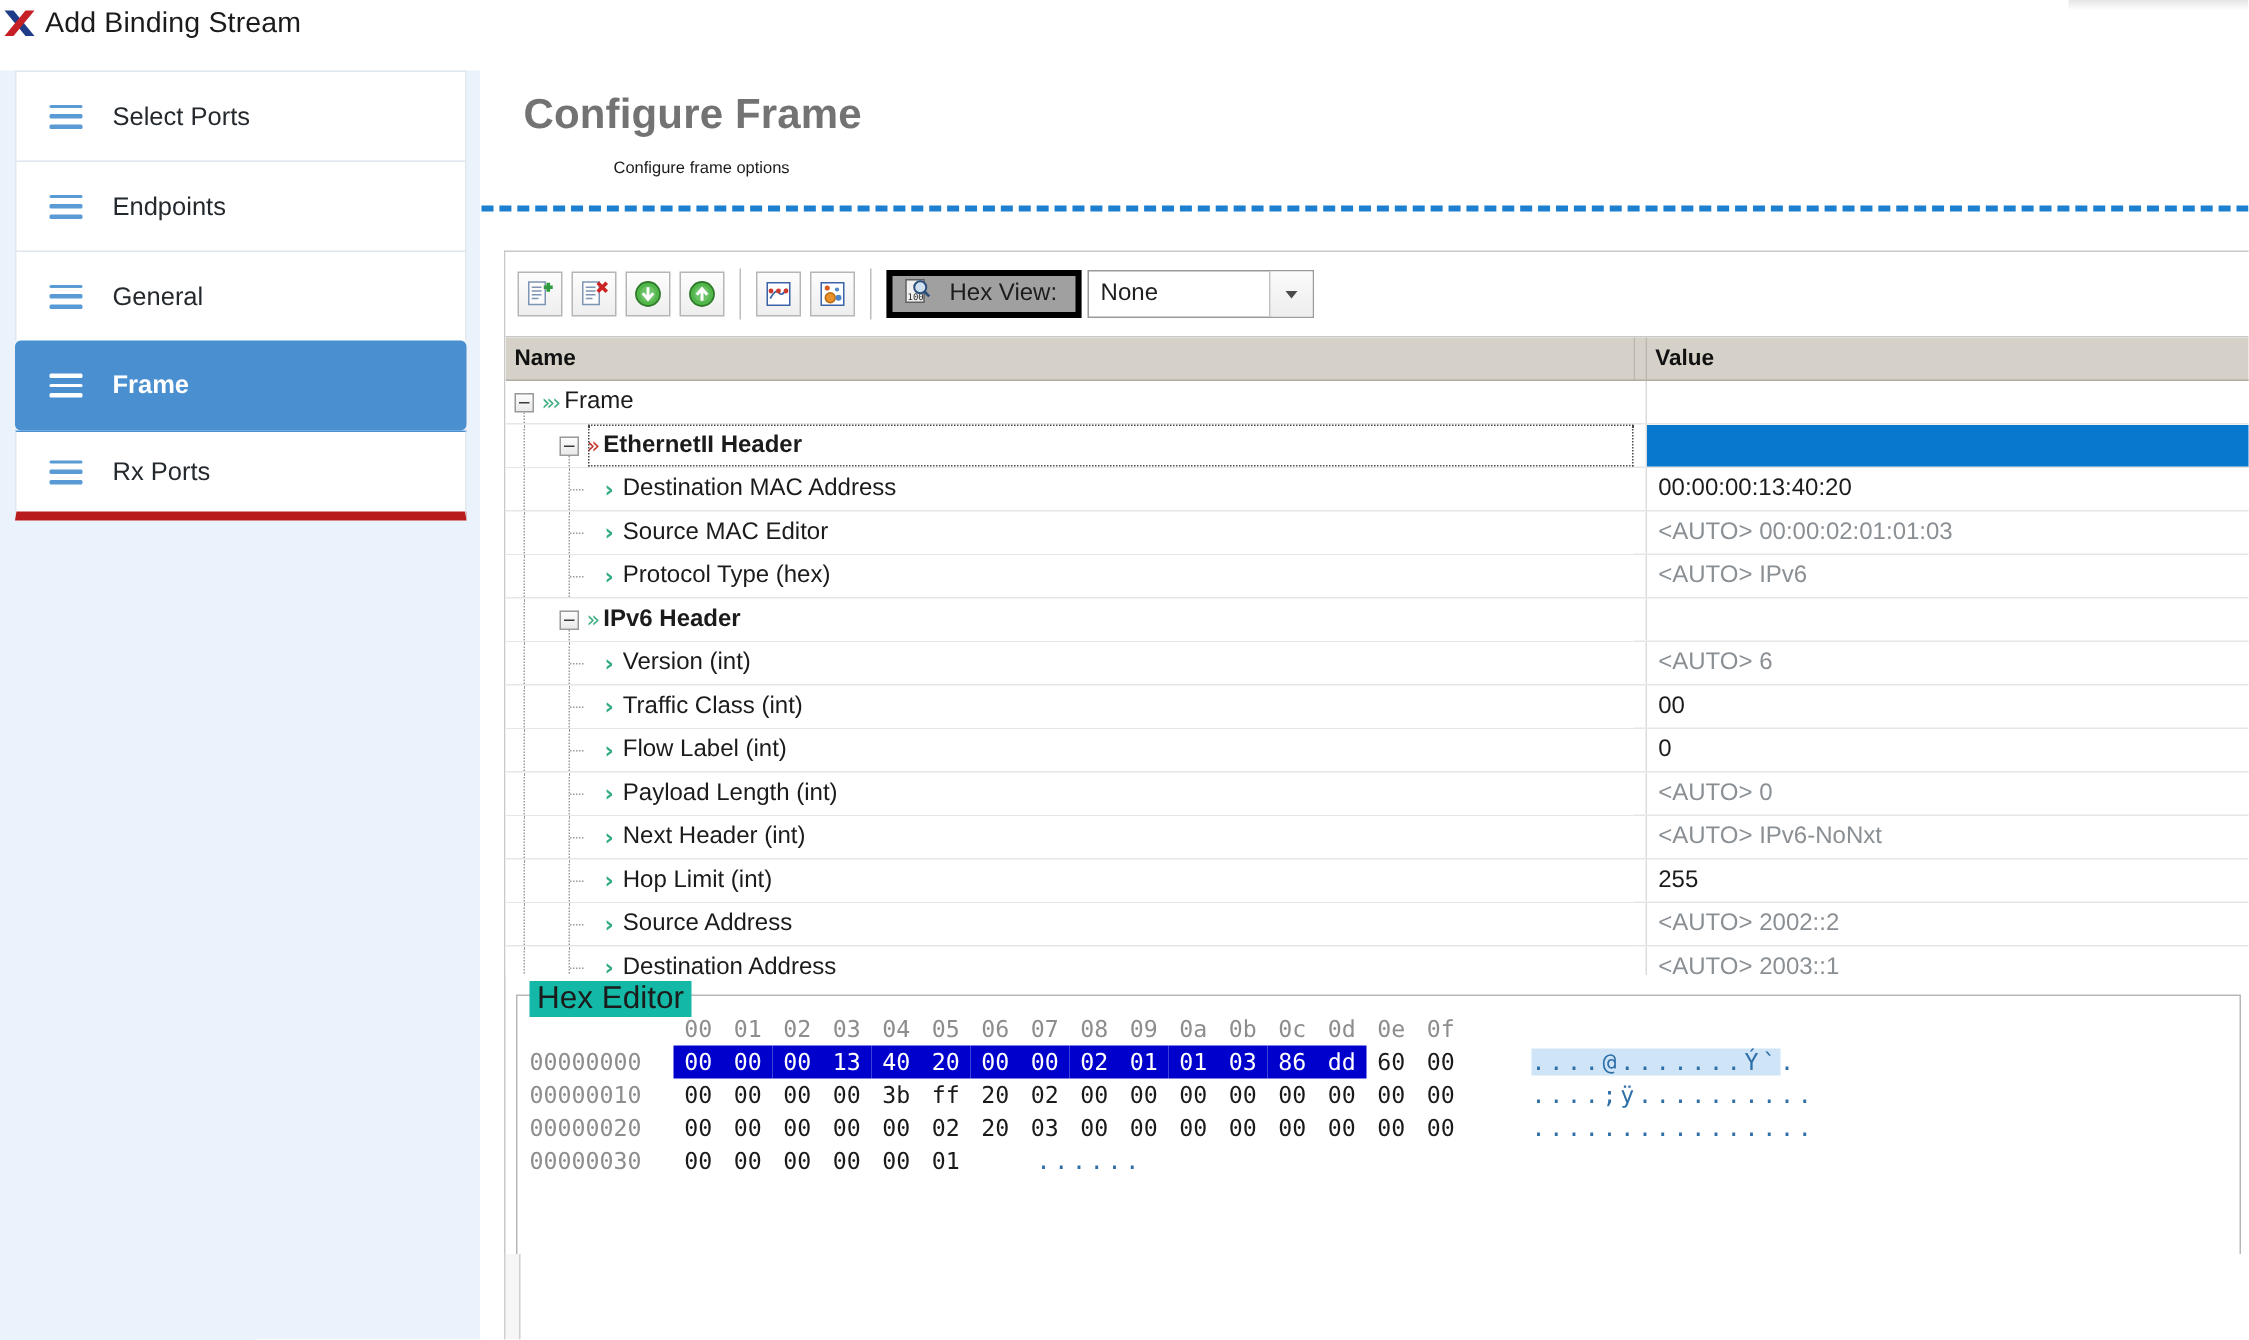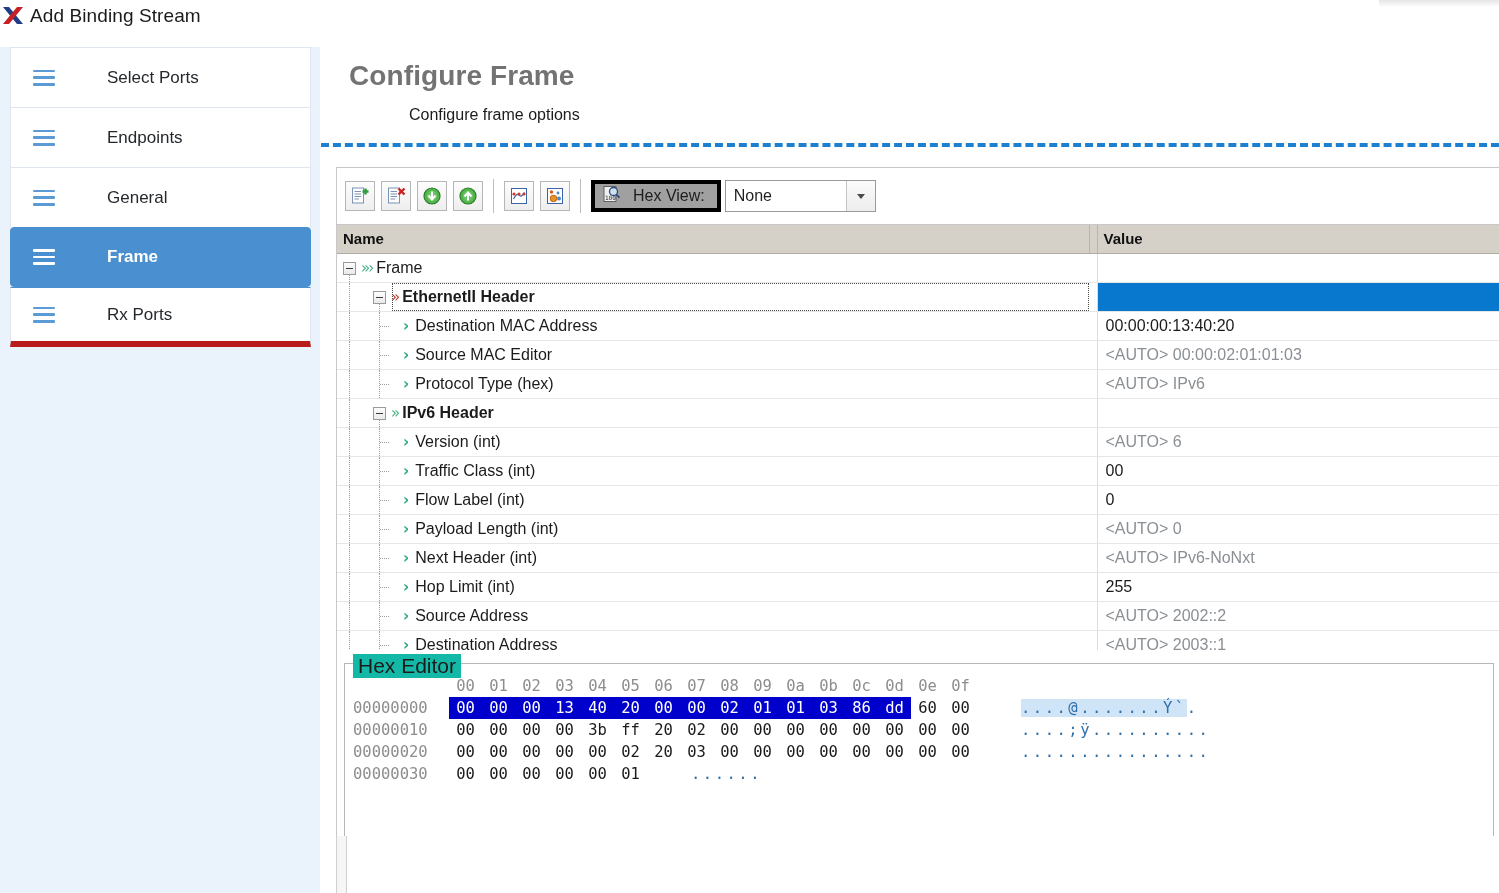--- a/index.html
+++ b/index.html
@@ -49,21 +49,20 @@
   }
   .nav-list { padding: 0 10px; margin: 0; }
   .nav-item {
     position: relative;
     height: 60px;
     background: #ffffff;
     border: 1px solid #dfe6ee;
     border-bottom: none;
     display: flex; align-items: center;
     box-sizing: border-box;
-    gap: 32px;
   }
   .nav-item:last-child { border-bottom: 6px solid #b91c1c; }
   .nav-item.selected {
     background: #4a90d0;
     border: 1px solid #4a90d0;
     border-radius: 4px;
     z-index: 3;
   }
   .nav-item.selected + .nav-item { border-top: 1px solid #4a90d0; }
   .nav-item .burger {
@@ -88,21 +87,21 @@
     position: absolute; left: 321px; top: 36px;
     width: 1178px; height: 857px;
     background: #ffffff;
   }
   .page-head { padding: 24px 0 0 28px; }
   .page-title {
     font-size: 28px; font-weight: bold; color: #737373;
     letter-spacing: 0.1px;
   }
   .page-subtitle {
-    font-size: 16px; color: #1b1b1b;
+    font-size: 11px; color: #1b1b1b;
     margin-top: 14px; margin-left: 60px;
   }
   .dashed-rule {
     margin-top: 19px;
     height: 0; border: 0;
     border-top: 4px dashed #1d7fd0;
     width: 1178px;
   }
 
   

